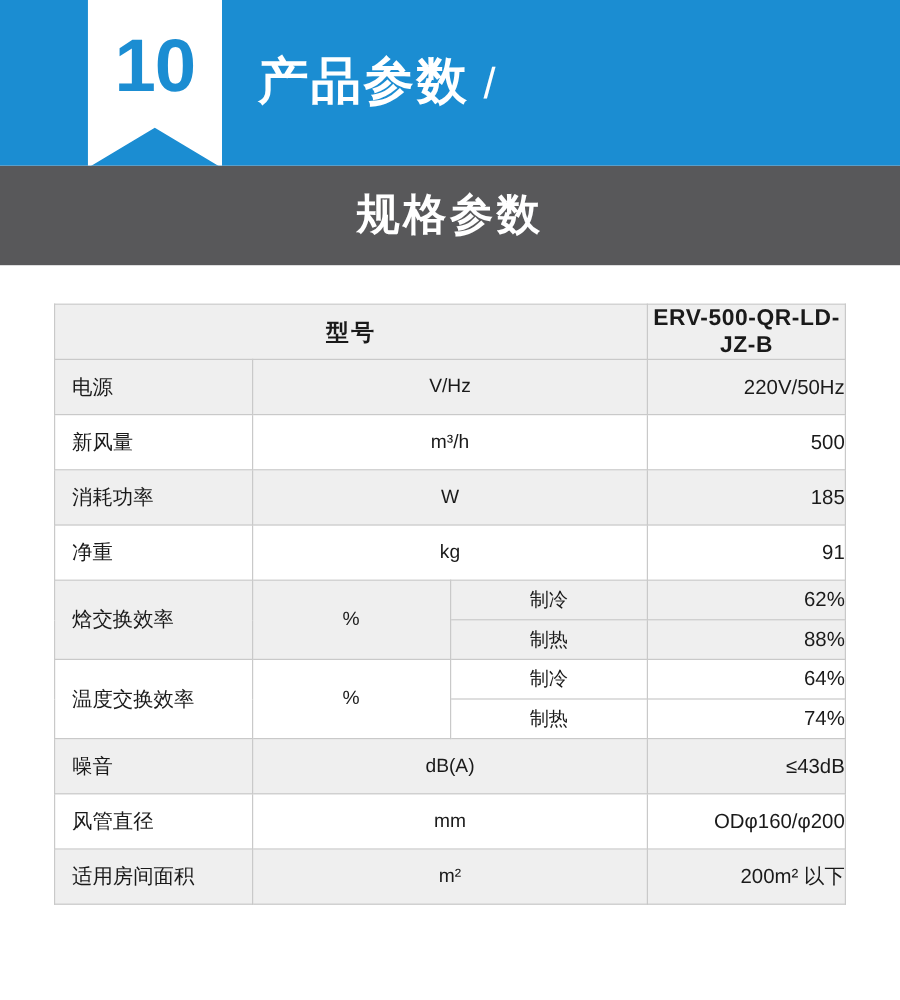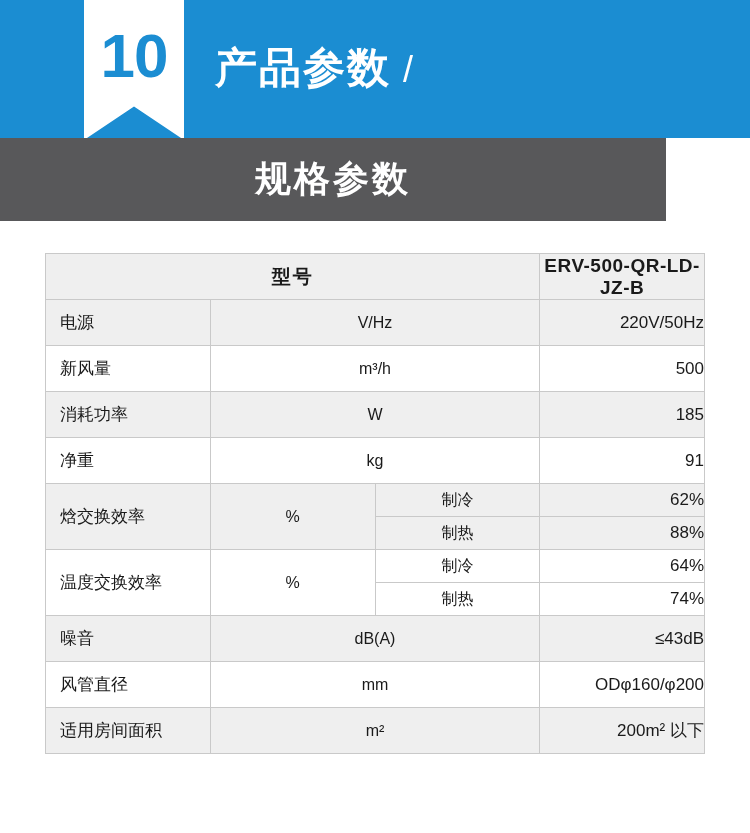--- a/index.html
+++ b/index.html
@@ -17,23 +17,23 @@
   
   .banner {
     position: relative;
     width: 750px;
     height: 138px;
     background: #1b8dd2;
     overflow: hidden;
   }
   .ribbon {
     position: absolute;
-    left: 84px;
+    left: 73px;
     top: 0;
-    width: 100px;
+    width: 112px;
     height: 140px;
     background: #ffffff;
     clip-path: polygon(0 0, 100% 0, 100% 100%, 50% 76%, 0 100%);
     display: flex;
     align-items: flex-start;
     justify-content: center;
   }
   .ribbon-number {
     color: #1b8dd2;
     font-size: 62px;
@@ -64,21 +64,21 @@
   }
   .banner-en {
     color: #ffffff;
     font-size: 32px;
     font-weight: normal;
     letter-spacing: 0px;
   }
 
   
   .subheader {
-    width: 666px;
+    width: 750px;
     height: 83px;
     background: #58585a;
     display: flex;
     align-items: center;
     justify-content: center;
   }
   .subheader-text {
     color: #ffffff;
     font-size: 36px;
     font-weight: bold;

